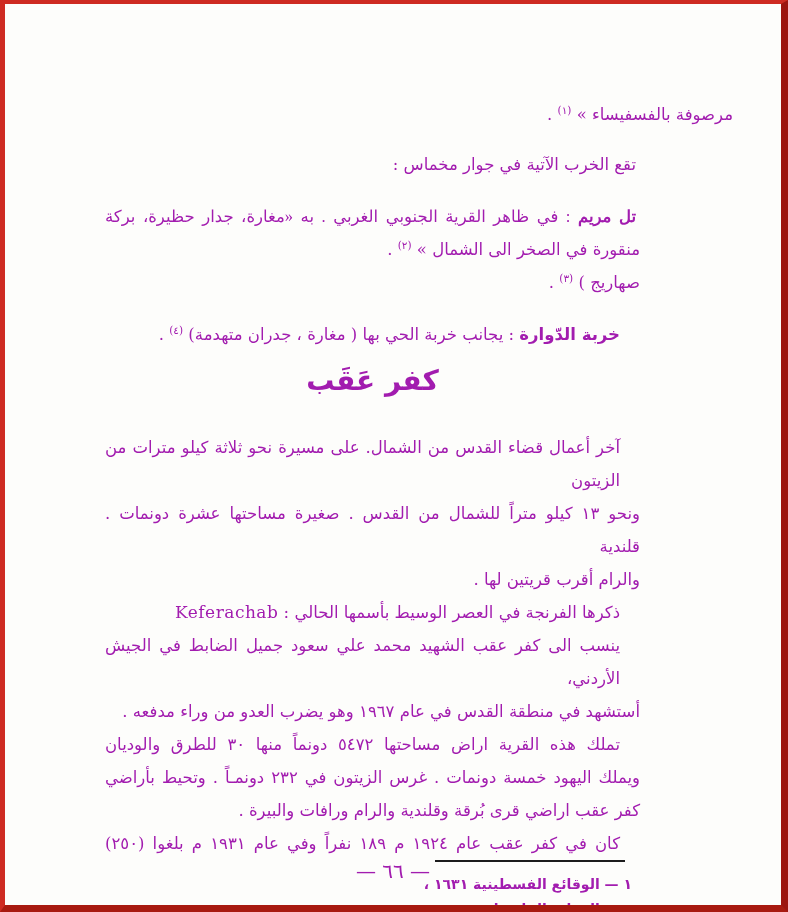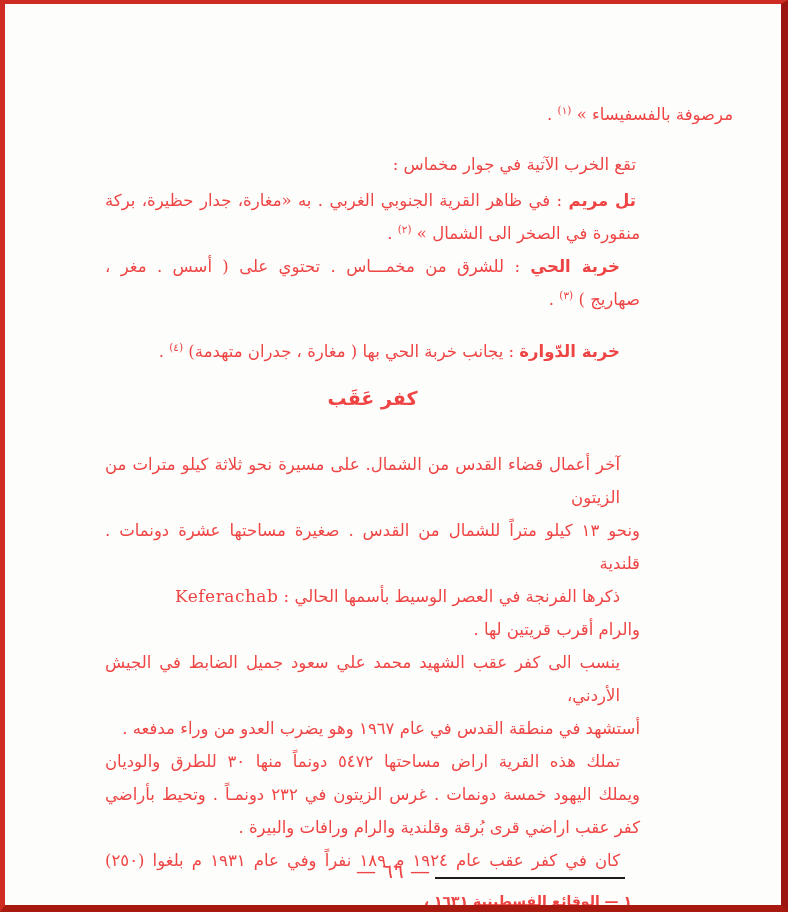--- a/index.html
+++ b/index.html
@@ -7,38 +7,38 @@
     position:relative;
     width:788px; height:912px;
     box-sizing:border-box;
     background:#fdfdfb;
     border-top:4px solid #ce2b22;
     border-left:5px solid #ce2b22;
     border-right:7px solid #9c1510;
     border-bottom:7px solid #a81a10;
     overflow:hidden;
     font-family:"DejaVu Serif","DejaVu Sans",serif;
-    color:#ef4444;
+    color:#a21caf;
   }
   .content {
     position:absolute; top:94px; right:141px; left:100px;
     direction:rtl; text-align:right;
   }
   .bline { line-height:33px; font-size:16.5px; }
   .fill  { text-align:justify; text-align-last:justify; }
   .ind   { margin-right:20px; }
   .ind-sm{ margin-right:4px; }
   .jut   { margin-right:-93px; }      
   .mt17  { margin-top:17px; }
-  .mt3   { margin-top:3px; }
+  .mt3   { margin-top:19px;font-family:Liberation Serif, serif; }
   .mt2   { margin-top:19px; }
   .lead  { font-weight:bold; }
   .fnref { font-size:10.5px; vertical-align:super; line-height:0; }
   .heading {
-    text-align:center; font-size:19px; font-weight:bold;
+    text-align:center; font-size:28px; font-weight:bold;
     line-height:40px; margin:10px 0 30px 0; letter-spacing:1px;
   }
   .latin { font-size:17px; letter-spacing:0.5px; }
   .fnsep {
     width:190px; border-top:2px solid #1c1c1c; height:0;
     margin:0 15px 10px auto;
   }
   .footnotes {
     text-align:right; margin-right:8px;
     font-size:14px; line-height:25px; font-weight:bold;
@@ -54,32 +54,31 @@
 <div class="page">
   <div class="content">
 
     <div class="bline jut"><span>مرصوفة بالفسفيساء » </span><sup class="fnref">(١)</sup><span> .</span></div>
 
     <div class="bline ind-sm mt17">تقع الخرب الآتية في جوار مخماس :</div>
 
     <div class="bline ind-sm fill mt3"><b class="lead">تل مريم</b><span> : في ظاهر القرية الجنوبي الغربي . به «مغارة، جدار حظيرة، بركة</span></div>
     <div class="bline"><span>منقورة في الصخر الى الشمال » </span><sup class="fnref">(٢)</sup><span> .</span></div>
 
-    <div class="bline ind fill"><b class="lead">خربة الحي</b><span> : للشرق من مخمـــاس . تحتوي على ( أسس . مغر ،</span></div>
     <div class="bline"><span>صهاريج ) </span><sup class="fnref">(٣)</sup><span> .</span></div>
 
     <div class="bline ind mt2"><b class="lead">خربة الدّوارة</b><span> : يجانب خربة الحي بها ( مغارة ، جدران متهدمة) </span><sup class="fnref">(٤)</sup><span> .</span></div>
 
     <div class="heading">كفر عَقَب</div>
 
     <div class="bline ind fill">آخر أعمال قضاء القدس من الشمال. على مسيرة نحو ثلاثة كيلو مترات من الزيتون</div>
     <div class="bline fill">ونحو ١٣ كيلو متراً للشمال من القدس . صغيرة مساحتها عشرة دونمات . قلندية</div>
+    <div class="bline">والرام أقرب قريتين لها .</div>
+
     <div class="bline ind"><span>ذكرها الفرنجة في العصر الوسيط بأسمها الحالي : </span><span class="latin">Keferachab</span></div>
-
-    <div class="bline">والرام أقرب قريتين لها .</div>
 
     <div class="bline ind fill">ينسب الى كفر عقب الشهيد محمد علي سعود جميل الضابط في الجيش الأردني،</div>
     <div class="bline">أستشهد في منطقة القدس في عام ١٩٦٧ وهو يضرب العدو من وراء مدفعه .</div>
 
     <div class="bline ind fill">تملك هذه القرية اراض مساحتها ٥٤٧٢ دونماً منها ٣٠ للطرق والوديان</div>
     <div class="bline fill">ويملك اليهود خمسة دونمات . غرس الزيتون في ٢٣٢ دونمـاً . وتحيط بأراضي</div>
     <div class="bline">كفر عقب اراضي قرى بُرقة وقلندية والرام ورافات والبيرة .</div>
 
     <div class="bline ind fill">كان في كفر عقب عام ١٩٢٤ م ١٨٩ نفراً وفي عام ١٩٣١ م بلغوا (٢٥٠)</div>
 

